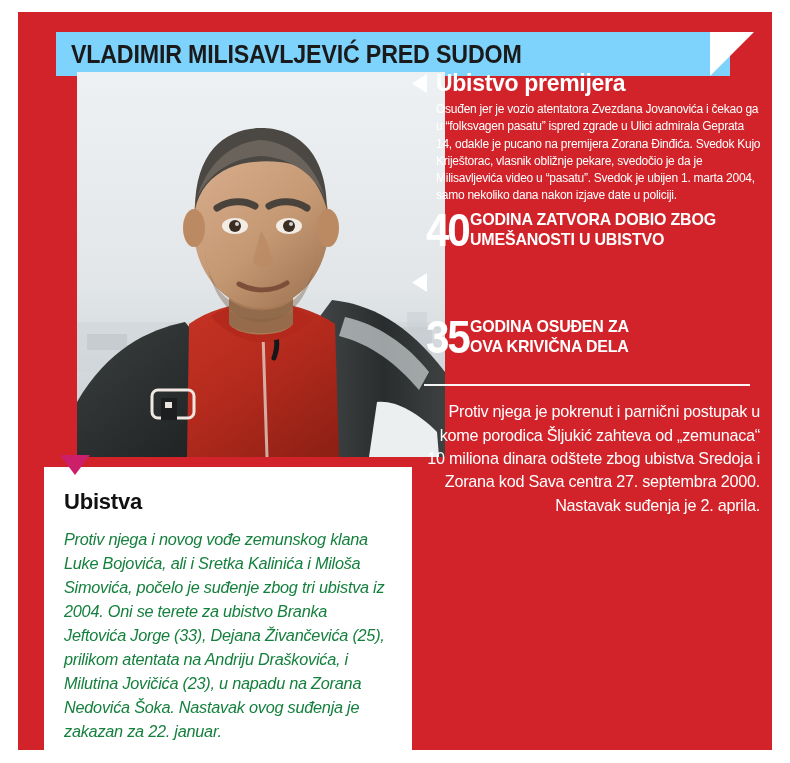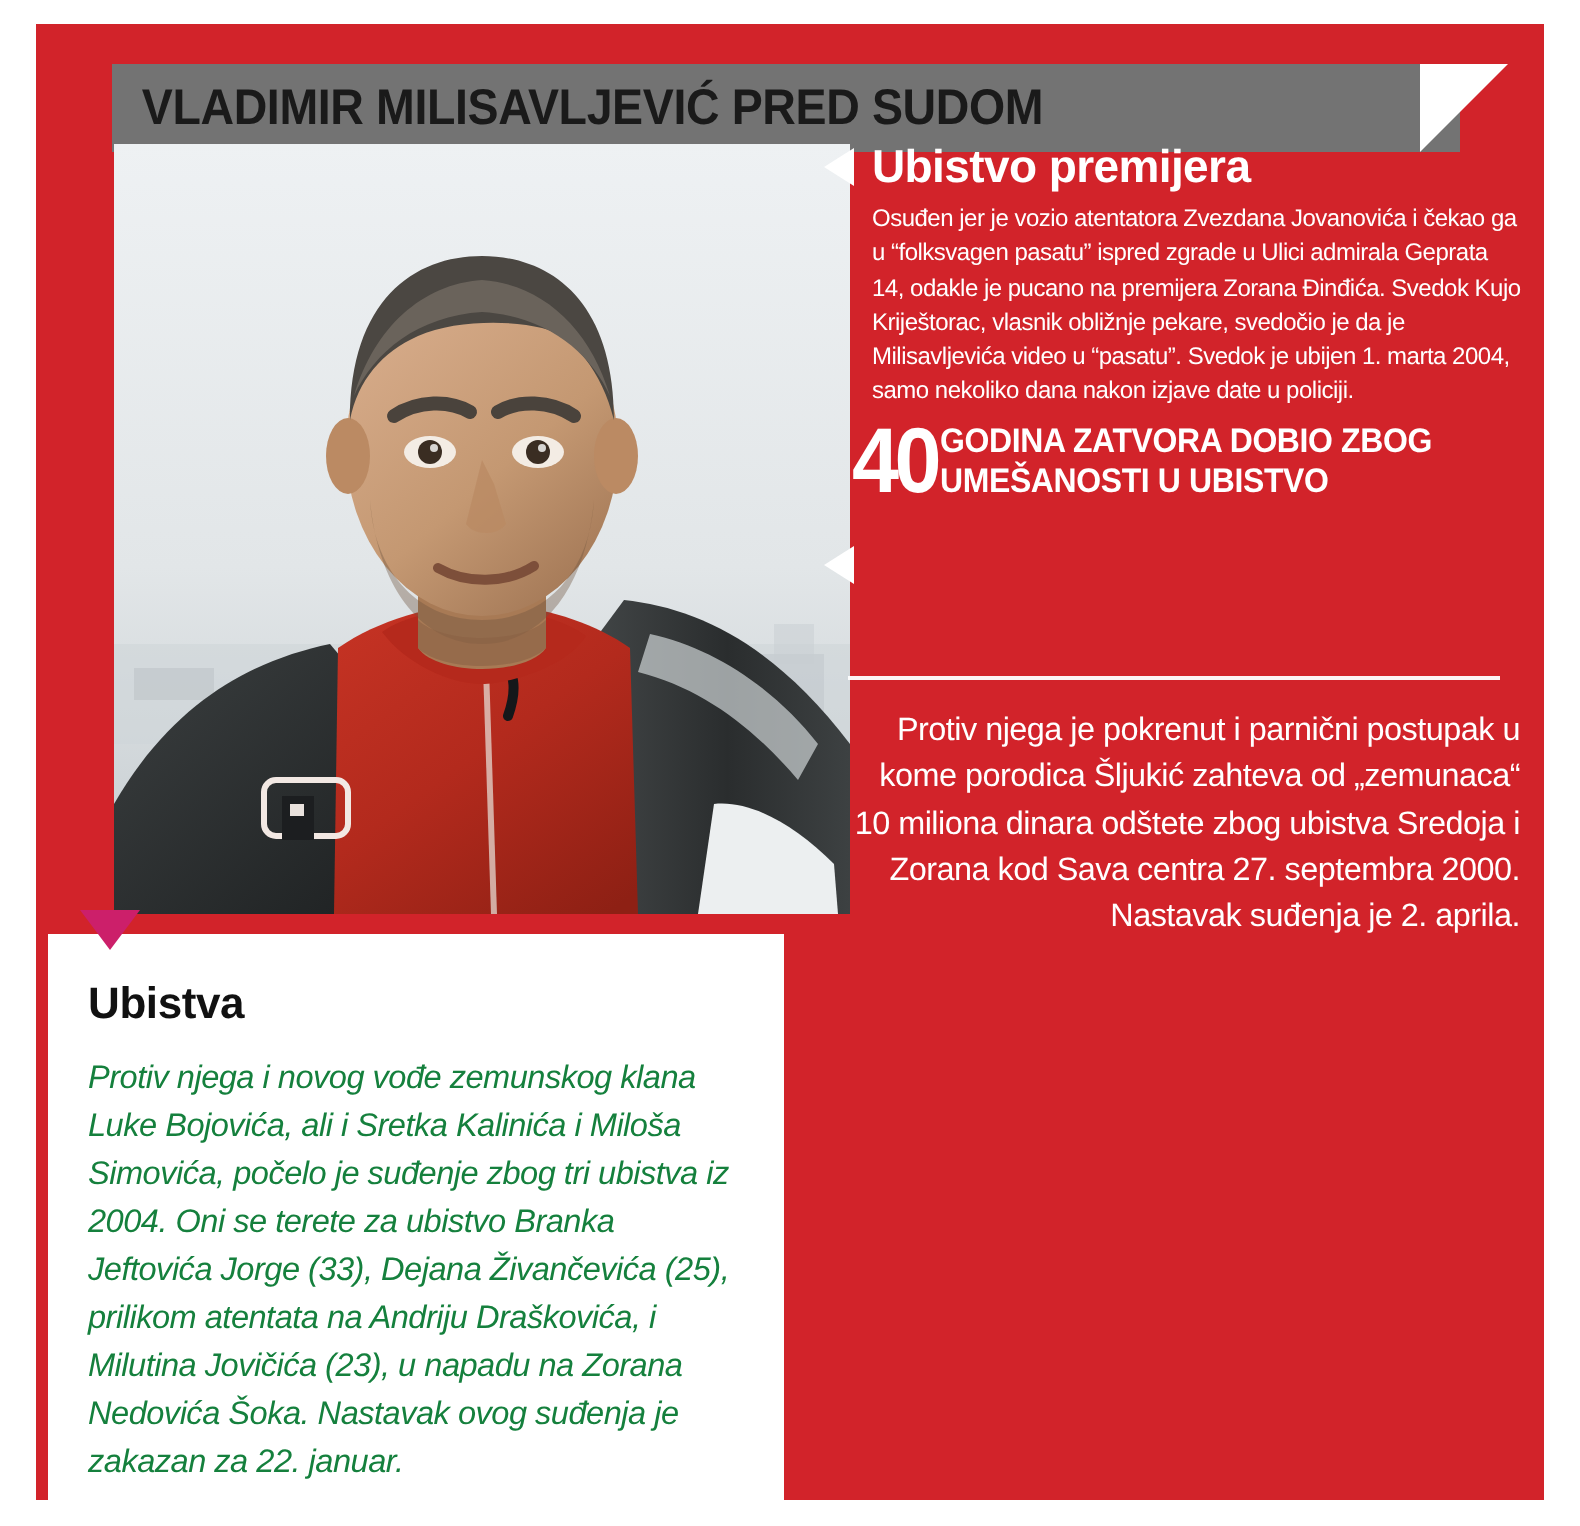--- a/index.html
+++ b/index.html
@@ -39,21 +39,21 @@
     height: 60px;
     background: #d2232a;
   }
 
   .title-plate {
     position: absolute;
     left: 38px;
     top: 20px;
     width: 674px;
     height: 44px;
-    background: #737373;
+    background: #7dd3fc;
     display: flex;
     align-items: center;
   }
 
   .title-text {
     font-family: "Liberation Sans", sans-serif;
     font-weight: 700;
     font-size: 25px;
     letter-spacing: -0.2px;
     color: #1a1a1a;
@@ -69,21 +69,21 @@
     right: 18px;
     top: 20px;
     width: 44px;
     height: 44px;
   }
   .corner-fold svg { display: block; }
 
   
   .left-col {
     position: absolute;
-    left: 24px;
+    left: 44px;
     top: 72px;
     width: 443px;
     height: 648px;
     padding-left: 33px;
   }
 
   .photo-frame {
     position: relative;
     width: 368px;
     height: 385px;
@@ -174,21 +174,21 @@
     font-size: 12px;
     line-height: 1.44;
     color: #ffffff;
     letter-spacing: -0.25px;
     padding-left: 24px;
   }
 
   
   .stat-row {
     display: flex;
-    align-items: flex-end;
+    align-items: center;
     padding-left: 14px;
     margin-top: 2px;
   }
 
   .stat-number {
     font-family: "Liberation Sans", sans-serif;
     font-weight: 700;
     font-size: 46px;
     line-height: 0.92;
     color: #ffffff;
@@ -382,20 +382,27 @@
 
     <div class="section">
       <div class="sec-heading-row">
         <span class="arrow-left">
           <svg viewBox="0 0 15 19" width="15" height="19">
             <polygon points="0,9.5 15,0 15,19" fill="#ffffff"></polygon>
           </svg>
         </span>
       </div>
       <div class="sec-gap-sm"></div>
+      <div class="stat-row">
+        <span class="stat-number">35</span>
+        <span class="stat-lines">
+          <span>GODINA OSUĐEN ZA</span><br>
+          <span>OVA KRIVIČNA DELA</span>
+        </span>
+      </div>
     </div>
 
     <div class="divider"></div>
 
     <div class="footnote">Protiv njega je pokrenut i parnični postupak u kome porodica Šljukić zahteva od „zemunaca“ 10 miliona dinara odštete zbog ubistva Sredoja i Zorana kod Sava centra 27. septembra 2000. Nastavak suđenja je 2. aprila.</div>
   </div>
 
 </div>
 
 </body></html>

